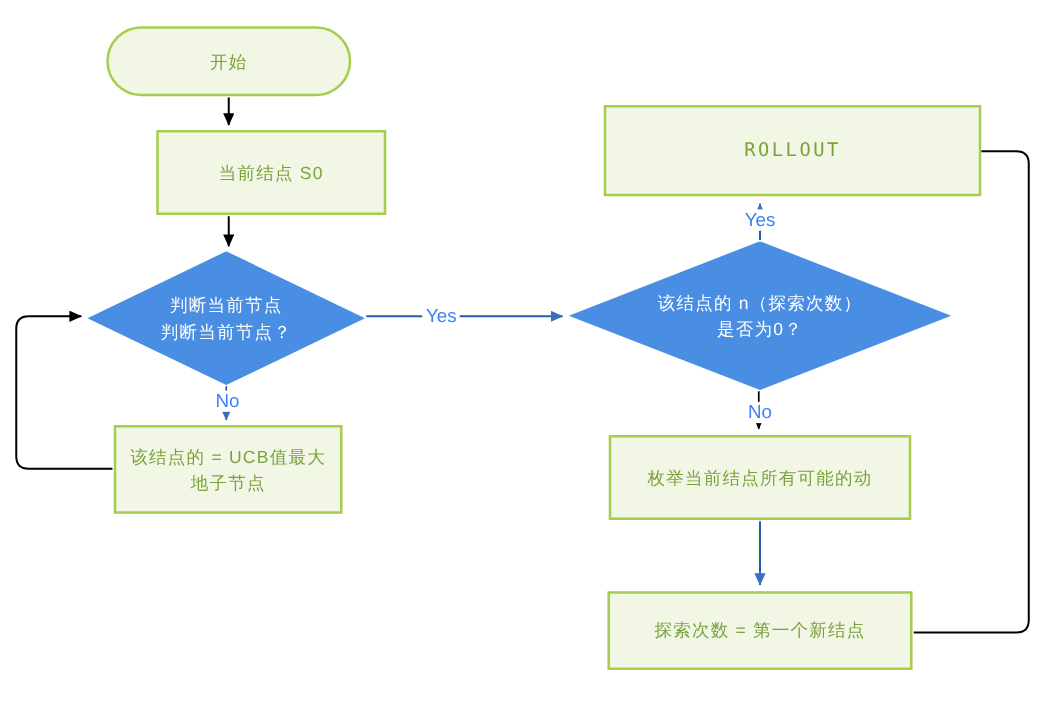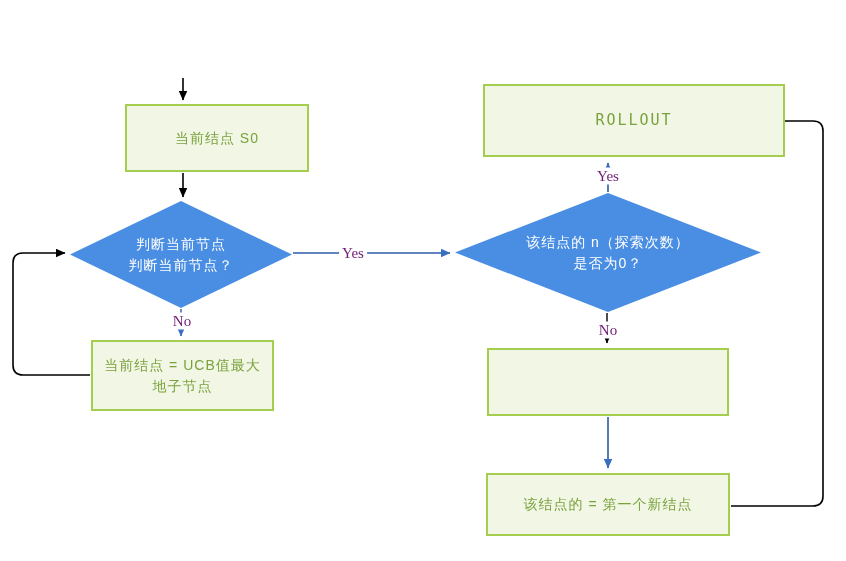--- a/index.html
+++ b/index.html
@@ -55,22 +55,22 @@
     background: #4a8ee3;
     color: #ffffff;
     clip-path: polygon(50% 0, 100% 50%, 50% 100%, 0 50%);
   }
   .diamond-leaf { left: 70px; top: 201px; width: 222px; height: 107px; align-items: center; }
   .diamond-n { left: 455px; top: 193px; width: 306px; height: 119px; }
   .edge-label {
     position: absolute;
     transform: translate(-50%, -50%);
     background: #ffffff;
-    color: #701a75;
-    font-family: Liberation Serif, serif;
+    color: #3b82f6;
+    font-family: Liberation Sans, sans-serif;
     font-size: 15px;
     padding: 0 3px;
     line-height: 17px;
     white-space: nowrap;
   }
   .node span { display: block; }
 </style>
 </head>
 <body>
 
@@ -98,49 +98,53 @@
 
     <path d="M608,192 L608,163" stroke="#2a5ba8" stroke-width="1.6" fill="none" marker-end="url(#arrow-blue)"></path>
 
     <path d="M607,313 L607,343" stroke="#000000" stroke-width="1.4" fill="none" marker-end="url(#arrow-black)"></path>
 
     <path d="M608,417 L608,468" stroke="#2a5ba8" stroke-width="1.6" fill="none" marker-end="url(#arrow-blue)"></path>
 
     <path d="M731,506 H813 Q823,506 823,496 V131 Q823,121 813,121 H744" stroke="#000000" stroke-width="1.6" fill="none" marker-end="url(#arrow-black)"></path>
   </svg>
 
+  <div class="node green-node stadium">
+    <span>开始</span>
+  </div>
 
   <div class="node green-node rect-s0">
     <span>当前结点 S0</span>
   </div>
 
   <div class="node diamond diamond-leaf">
     <span>判断当前节点</span>
     <span>判断当前节点？</span>
   </div>
 
   <div class="node green-node rect-ucb">
-    <span>当前结点 = UCB值最大</span>
+    <span>该结点的 = UCB值最大</span>
     <span>地子节点</span>
   </div>
 
   <div class="node diamond diamond-n">
     <span>该结点的 n（探索次数）</span>
     <span>是否为0？</span>
   </div>
 
   <div class="node green-node rect-rollout">
     <span>ROLLOUT</span>
   </div>
 
   <div class="node green-node rect-expand">
+    <span>枚举当前结点所有可能的动</span>
   </div>
 
   <div class="node green-node rect-newnode">
-    <span>该结点的 = 第一个新结点</span>
+    <span>探索次数 = 第一个新结点</span>
   </div>
 
   <span class="edge-label" style="left:353px; top:253px;">Yes</span>
   <span class="edge-label" style="left:182px; top:321px;">No</span>
   <span class="edge-label" style="left:608px; top:176px;">Yes</span>
   <span class="edge-label" style="left:608px; top:330px;">No</span>
 
 </div>
 
 </body></html>

